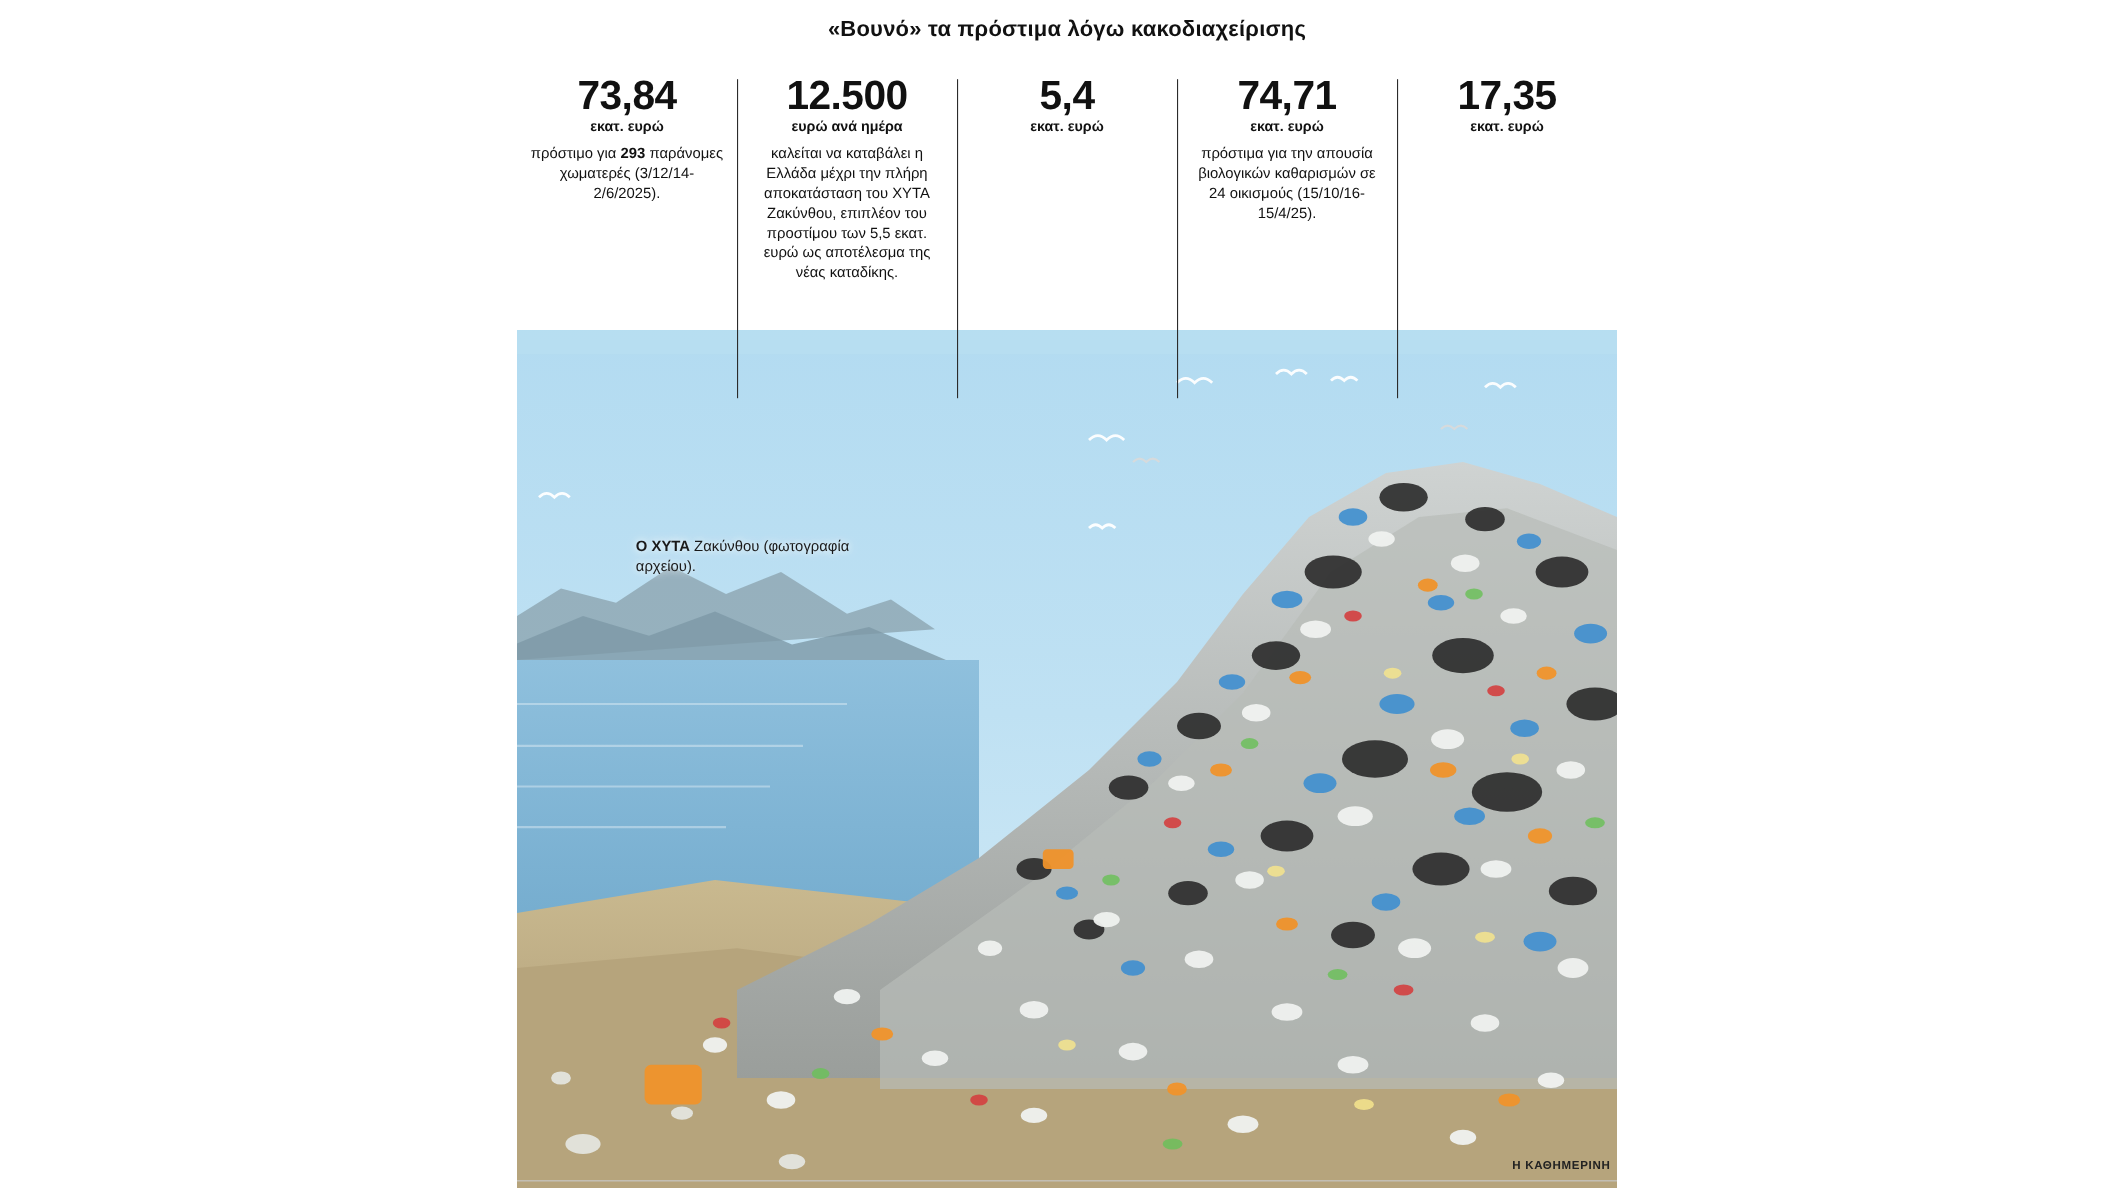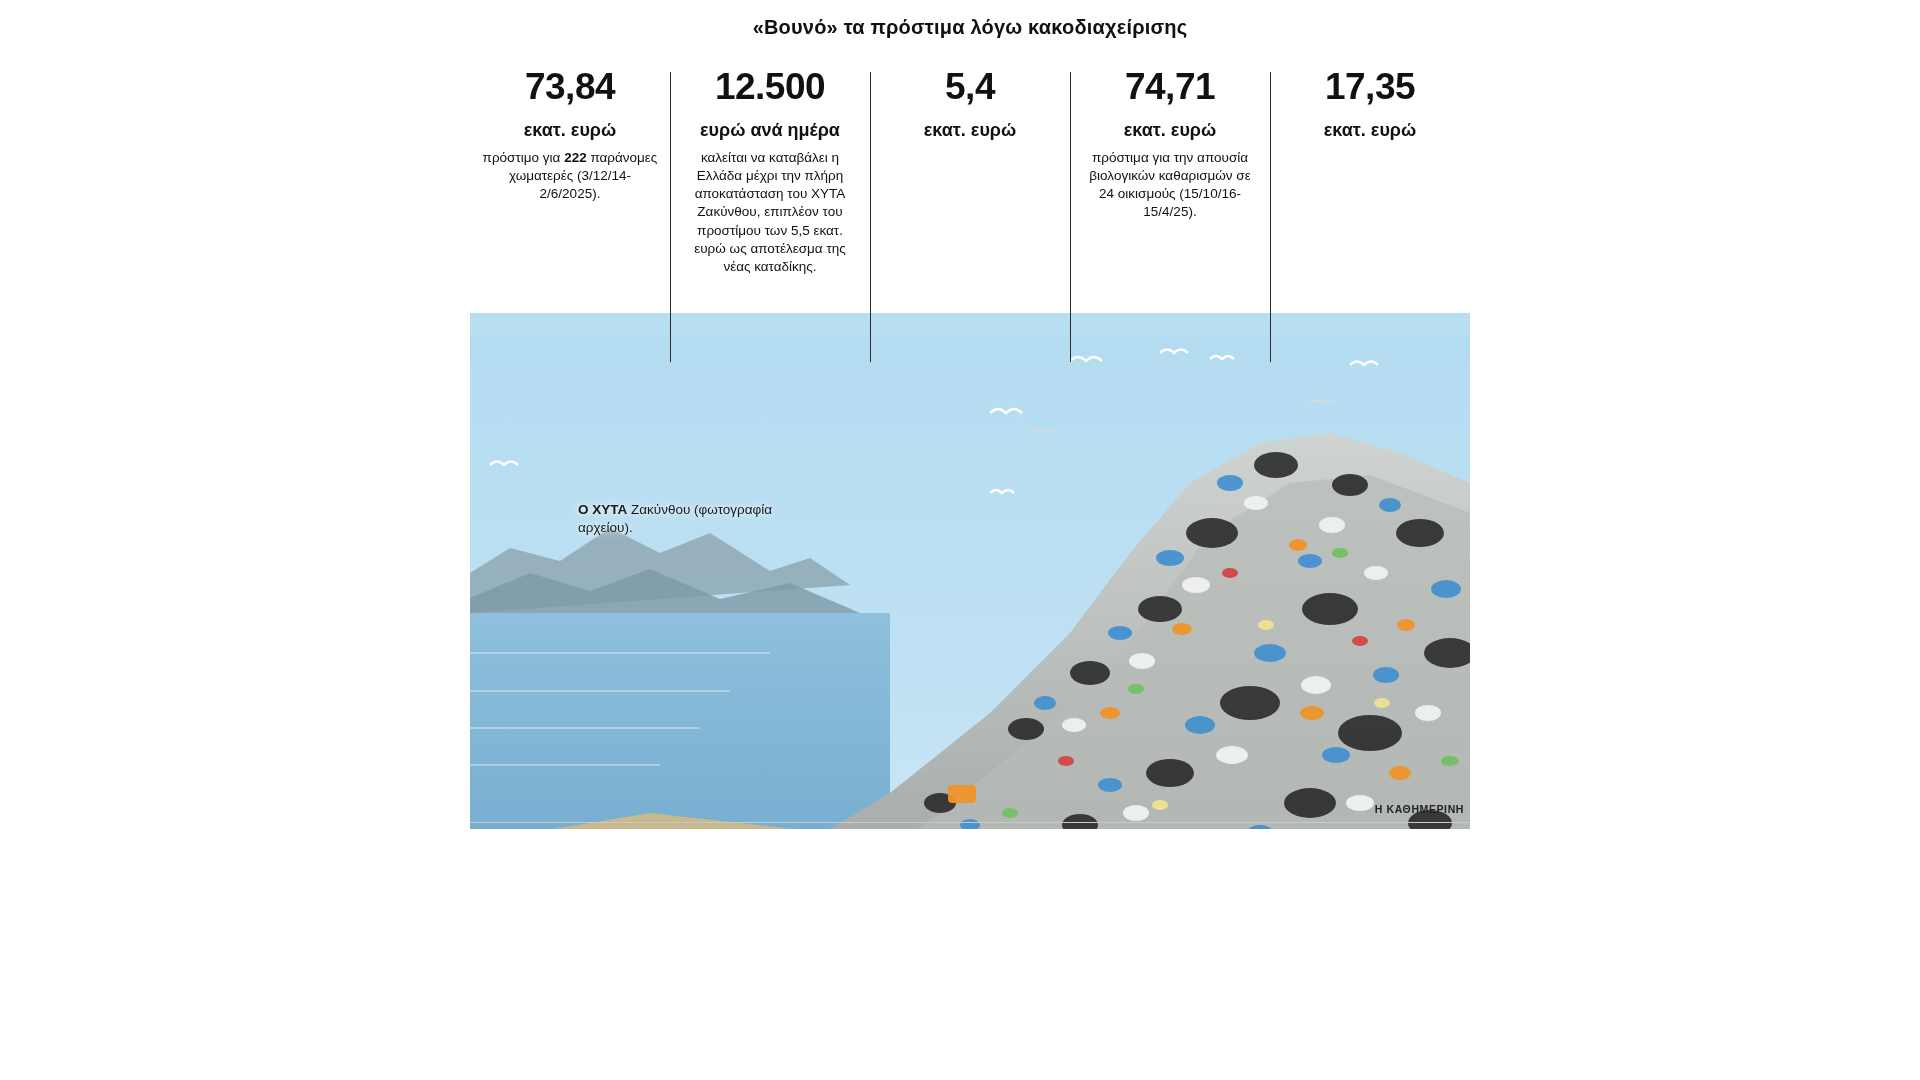--- a/index.html
+++ b/index.html
@@ -72,44 +72,44 @@
 
   .stat .value {
     font-size: 37px;
     font-weight: bold;
     color: #111111;
     line-height: 1.02;
     letter-spacing: -0.5px;
   }
 
   .stat .unit {
-    font-size: 18px;
+    font-size: 13px;
     font-weight: bold;
     color: #111111;
     line-height: 1.25;
-    margin-top: 13px;
+    margin-top: 1px;
   }
 
   .stat .desc {
     font-size: 13.5px;
     color: #111111;
     line-height: 1.34;
     margin-top: 8px;
     padding: 0 4px;
   }
 
   .stat .desc b { font-weight: bold; }
 
   
   .photo {
     position: absolute;
     left: 0;
-    top: 13px;
-    width: 1000px;
-    height: 816px;
+    top: 0;
+    width: 1000px;
+    height: 1080px;
     overflow: hidden;
   }
 
   .photo svg { display: block; }
 
   .photo-caption {
     position: absolute;
     left: 108px;
     top: 488px;
     font-size: 13.5px;
@@ -338,21 +338,21 @@
     </div>
 
     <div class="title">«Βουνό» τα πρόστιμα λόγω κακοδιαχείρισης</div>
 
     <div class="stats">
 
       <div class="stat first">
 
         <div class="value">73,84</div>
         <div class="unit">εκατ. ευρώ</div>
-        <div class="desc"><span>πρόστιμο για </span><b>222</b><span> παράνομες χωματερές (3/12/14-2/6/2025).</span></div>
+        <div class="desc"><span>πρόστιμο για </span><b>293</b><span> παράνομες χωματερές (3/12/14-2/6/2025).</span></div>
       </div>
 
       <div class="stat">
         <div class="divider"></div>
         <div class="value">12.500</div>
         <div class="unit">ευρώ ανά ημέρα</div>
         <div class="desc"><span>καλείται να καταβάλει η Ελλάδα μέχρι την πλήρη αποκατάσταση του ΧΥΤΑ Ζακύνθου, επιπλέον του προστίμου των 5,5 εκατ. ευρώ ως αποτέλεσμα της νέας καταδίκης.</span><b></b><span></span></div>
       </div>
 
       <div class="stat">

